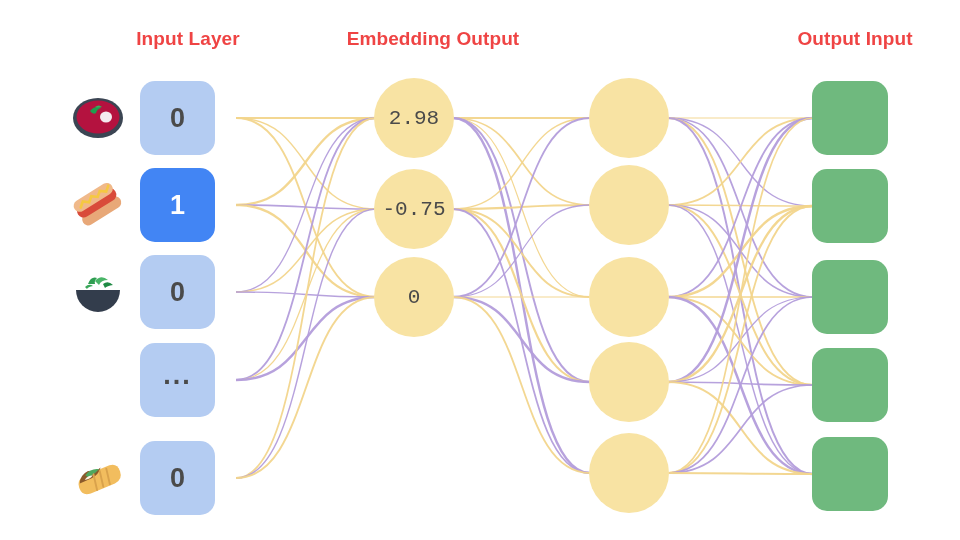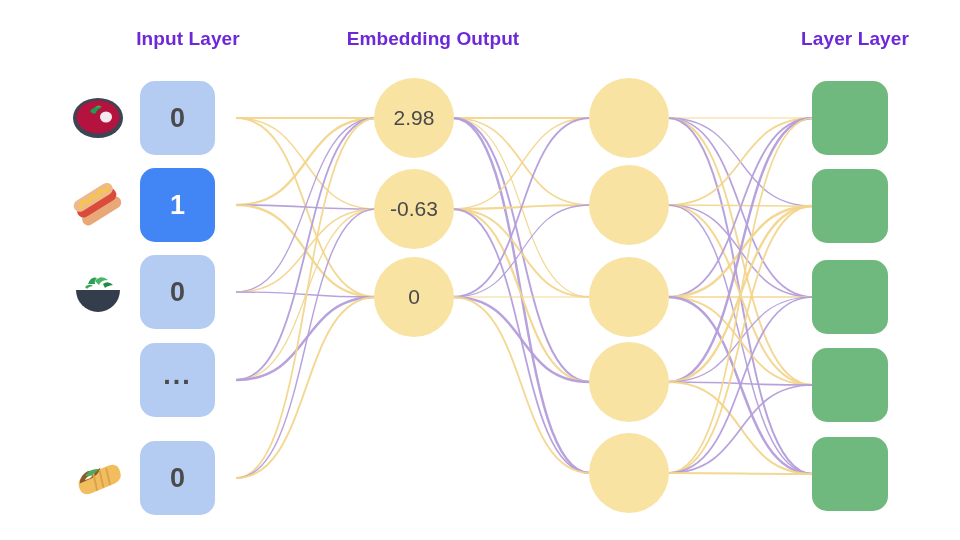--- a/index.html
+++ b/index.html
@@ -15,21 +15,21 @@
     overflow: hidden;
     font-family: "Liberation Sans", sans-serif;
   }
 
   
   .layer-title {
     position: absolute;
     top: 28px;
     font-size: 19px;
     font-weight: bold;
-    color: #6d28d9;
+    color: #ef4444;
     letter-spacing: 0.1px;
     white-space: nowrap;
     transform: translateX(-50%);
   }
   #title-input    { left: 188px; }
   #title-embed    { left: 433px; }
   #title-output   { left: 855px; }
 
   
   #edges {
@@ -89,20 +89,21 @@
     width: 80px;
     height: 80px;
     border-radius: 50%;
     background: #f8e3a3;
     display: flex;
     align-items: center;
     justify-content: center;
     font-size: 21px;
     color: #4a4a4a;
     transform: translate(-50%, -50%);
+    font-family: Liberation Mono, monospace;
   }
 
   
   .hidden-node {
     position: absolute;
     width: 80px;
     height: 80px;
     border-radius: 50%;
     background: #f8e3a3;
     transform: translate(-50%, -50%);
@@ -182,21 +183,21 @@
         <path d="M 668 473 C 747.75 473, 733.25 118, 813 118" stroke="#f2d58c" stroke-width="1.7074892832647461" fill="none"></path>
         <path d="M 668 473 C 747.75 473, 733.25 206, 813 206" stroke="#f2d58c" stroke-width="1.839974708504801" fill="none"></path>
         <path d="M 668 473 C 747.75 473, 733.25 297, 813 297" stroke="#b39ddb" stroke-width="1.7303819444444444" fill="none"></path>
         <path d="M 668 473 C 747.75 473, 733.25 385, 813 385" stroke="#b39ddb" stroke-width="1.7317974108367626" fill="none"></path>
         <path d="M 668 473 C 747.75 473, 733.25 474, 813 474" stroke="#f2d58c" stroke-width="2.149159379286694" fill="none"></path>
       </g>
   </svg>
 
   <div class="layer-title" id="title-input">Input Layer</div>
   <div class="layer-title" id="title-embed">Embedding Output</div>
-  <div class="layer-title" id="title-output">Layer Layer</div>
+  <div class="layer-title" id="title-output">Output Input</div>
 
   <div class="input-row" style="top:80px">
     <div class="food-icon">
       <svg width="54" height="54" viewBox="0 0 54 54">
         <ellipse cx="27" cy="27" rx="25" ry="20" fill="#3b4553"></ellipse>
         <ellipse cx="27" cy="26" rx="21.5" ry="16.5" fill="#b4123f"></ellipse>
         <path d="M19 20 q5 -6 11 -3 q-4 1 -5 5 q-3 2 -6 -2z" fill="#1f9e4f"></path>
         <path d="M24 16 q4 -3 7 0 q-4 1 -7 0z" fill="#34b35e"></path>
         <ellipse cx="35" cy="26" rx="6" ry="5.5" fill="#f4e9ee"></ellipse>
       </svg>
@@ -245,21 +246,21 @@
           <path d="M16 20 q8 -5 15 -1 q-7 4 -13 4z" fill="#4fa85f"></path>
           <path d="M14 24 q5 -3 9 -1 q-5 3 -9 1z" fill="#fdf3e0"></path>
           <path d="M24 22 l-2 16 M31 21 l-2 16 M38 21 l-2 16" stroke="#d9a24c" stroke-width="1.9" fill="none" stroke-linecap="round"></path>
         </g>
       </svg>
     </div>
     <div class="input-cell">0</div>
   </div>
 
   <div class="embed-node" style="left:414px; top:118px">2.98</div>
-  <div class="embed-node" style="left:414px; top:209px">-0.63</div>
+  <div class="embed-node" style="left:414px; top:209px">-0.75</div>
   <div class="embed-node" style="left:414px; top:297px">0</div>
 
   <div class="hidden-node" style="left:629px; top:118px"></div>
   <div class="hidden-node" style="left:629px; top:205px"></div>
   <div class="hidden-node" style="left:629px; top:297px"></div>
   <div class="hidden-node" style="left:629px; top:382px"></div>
   <div class="hidden-node" style="left:629px; top:473px"></div>
 
   <div class="output-node" style="left:850px; top:118px"></div>
   <div class="output-node" style="left:850px; top:206px"></div>

